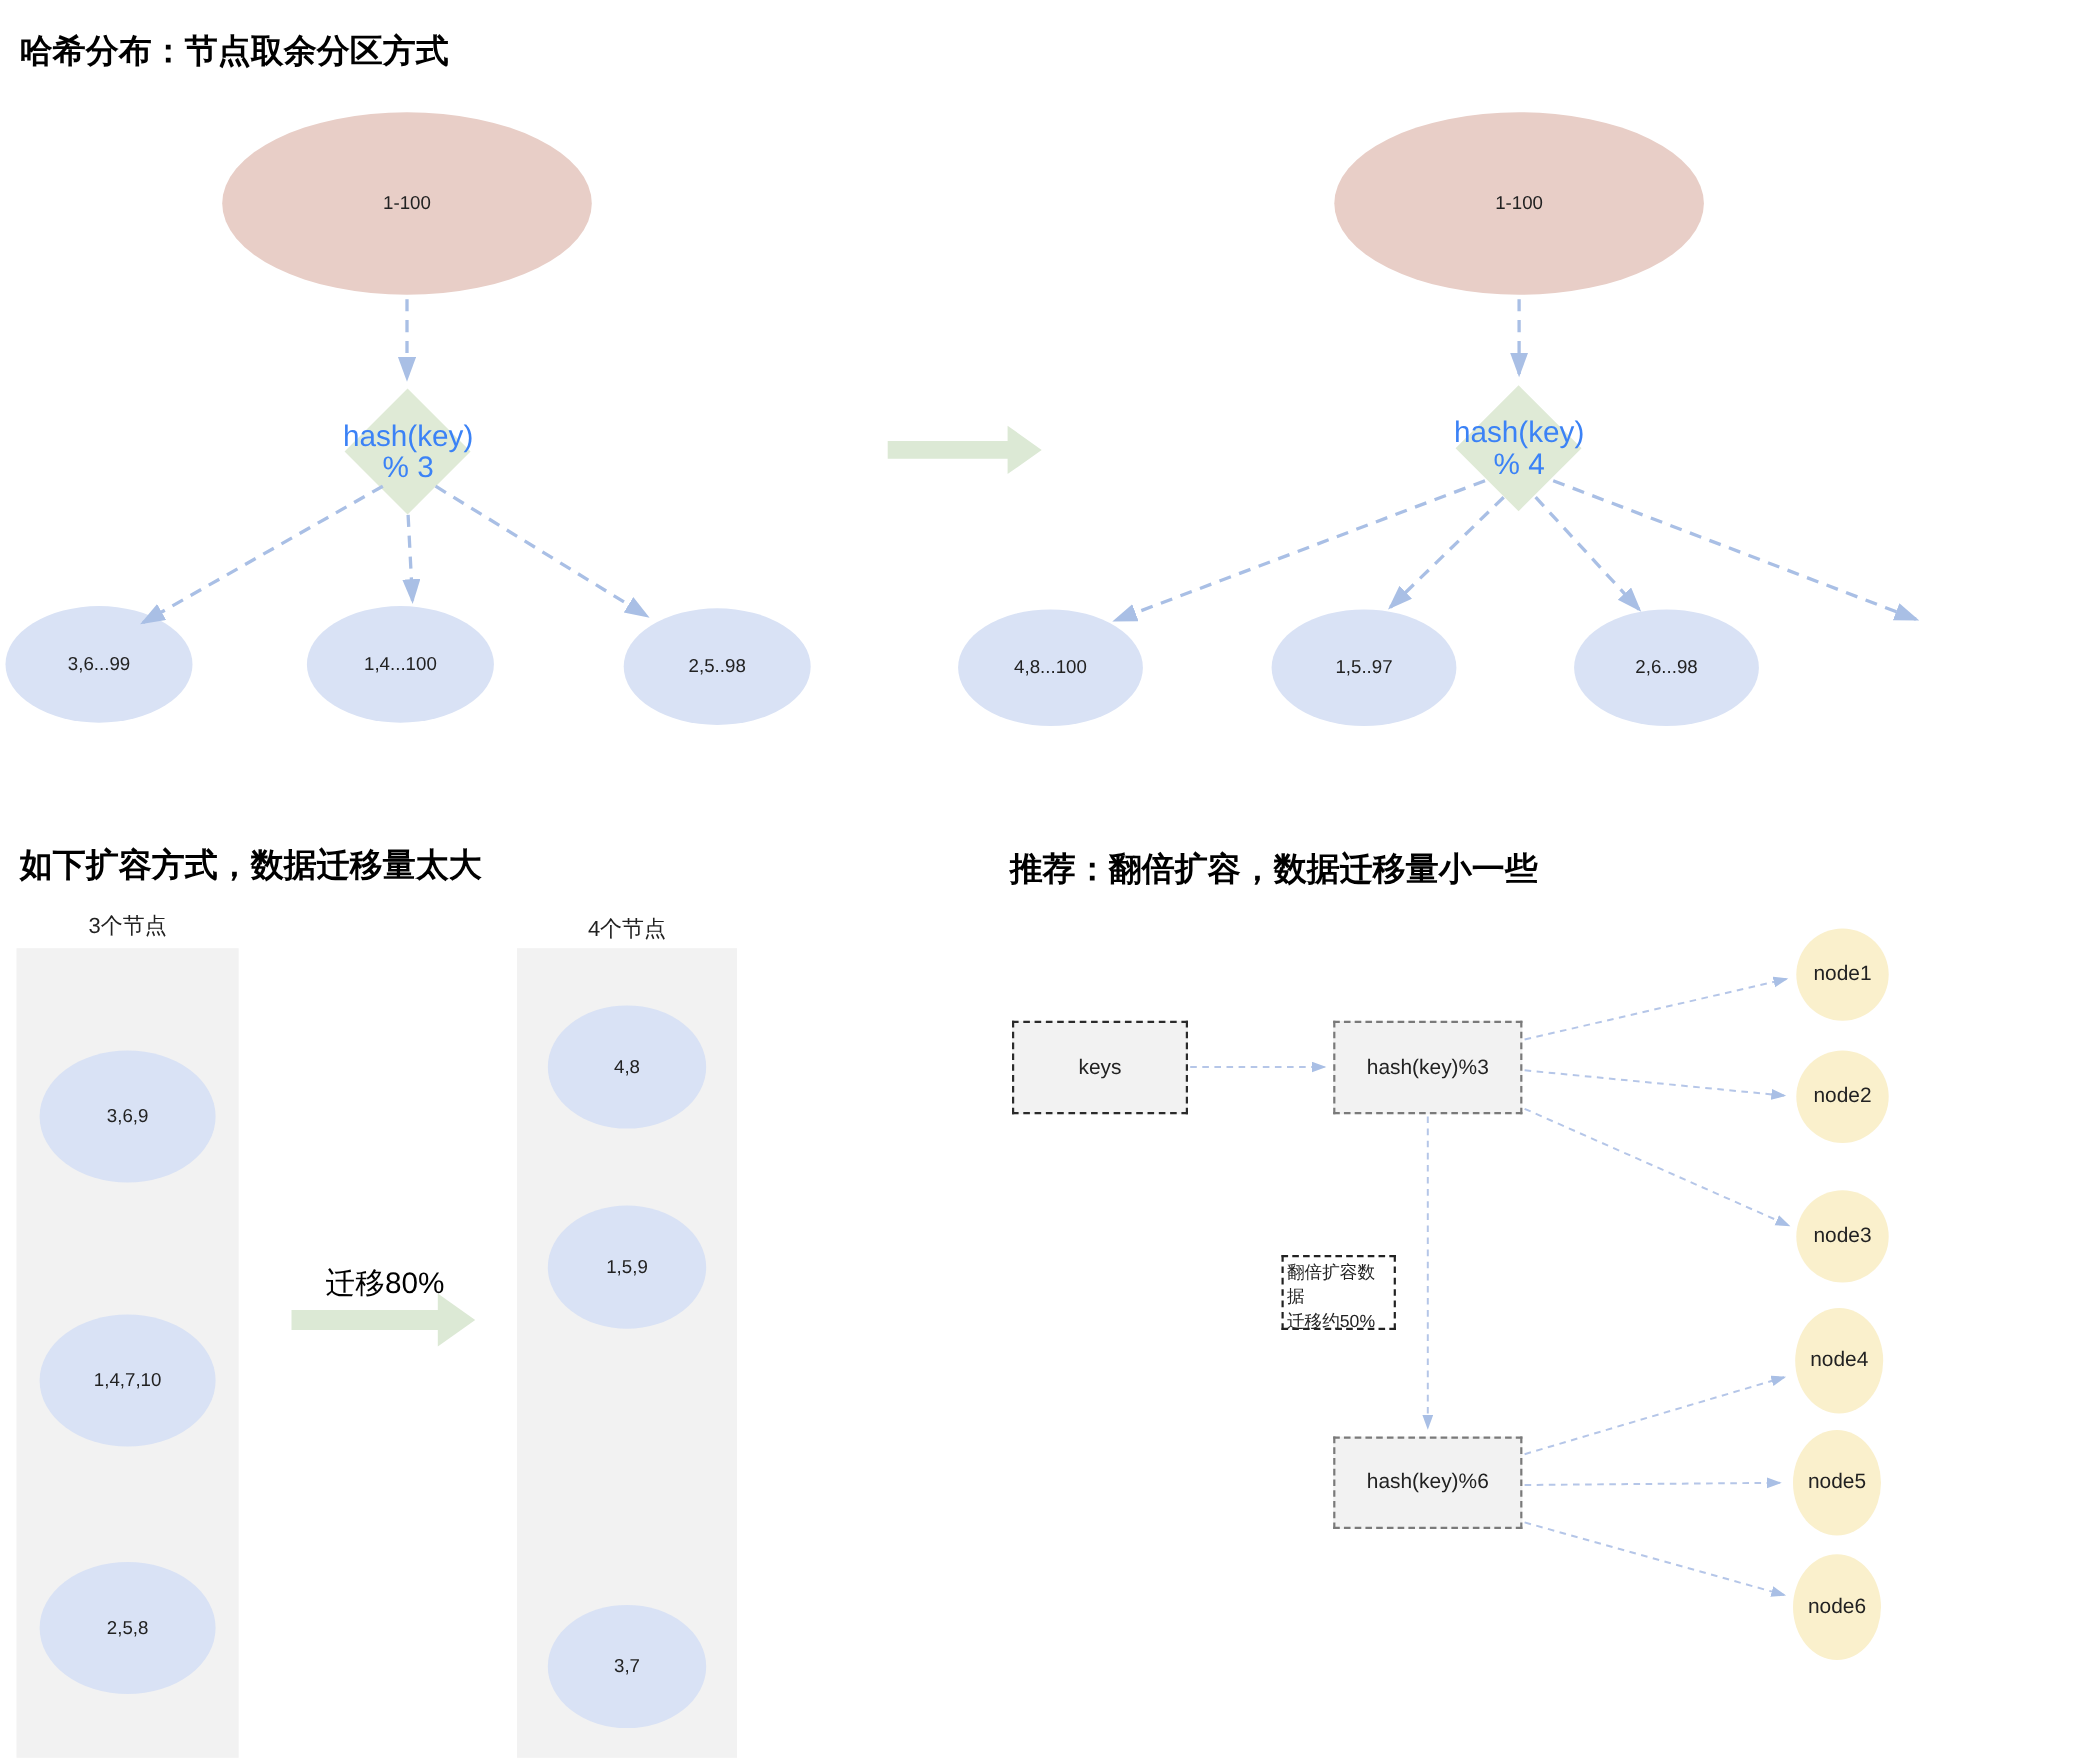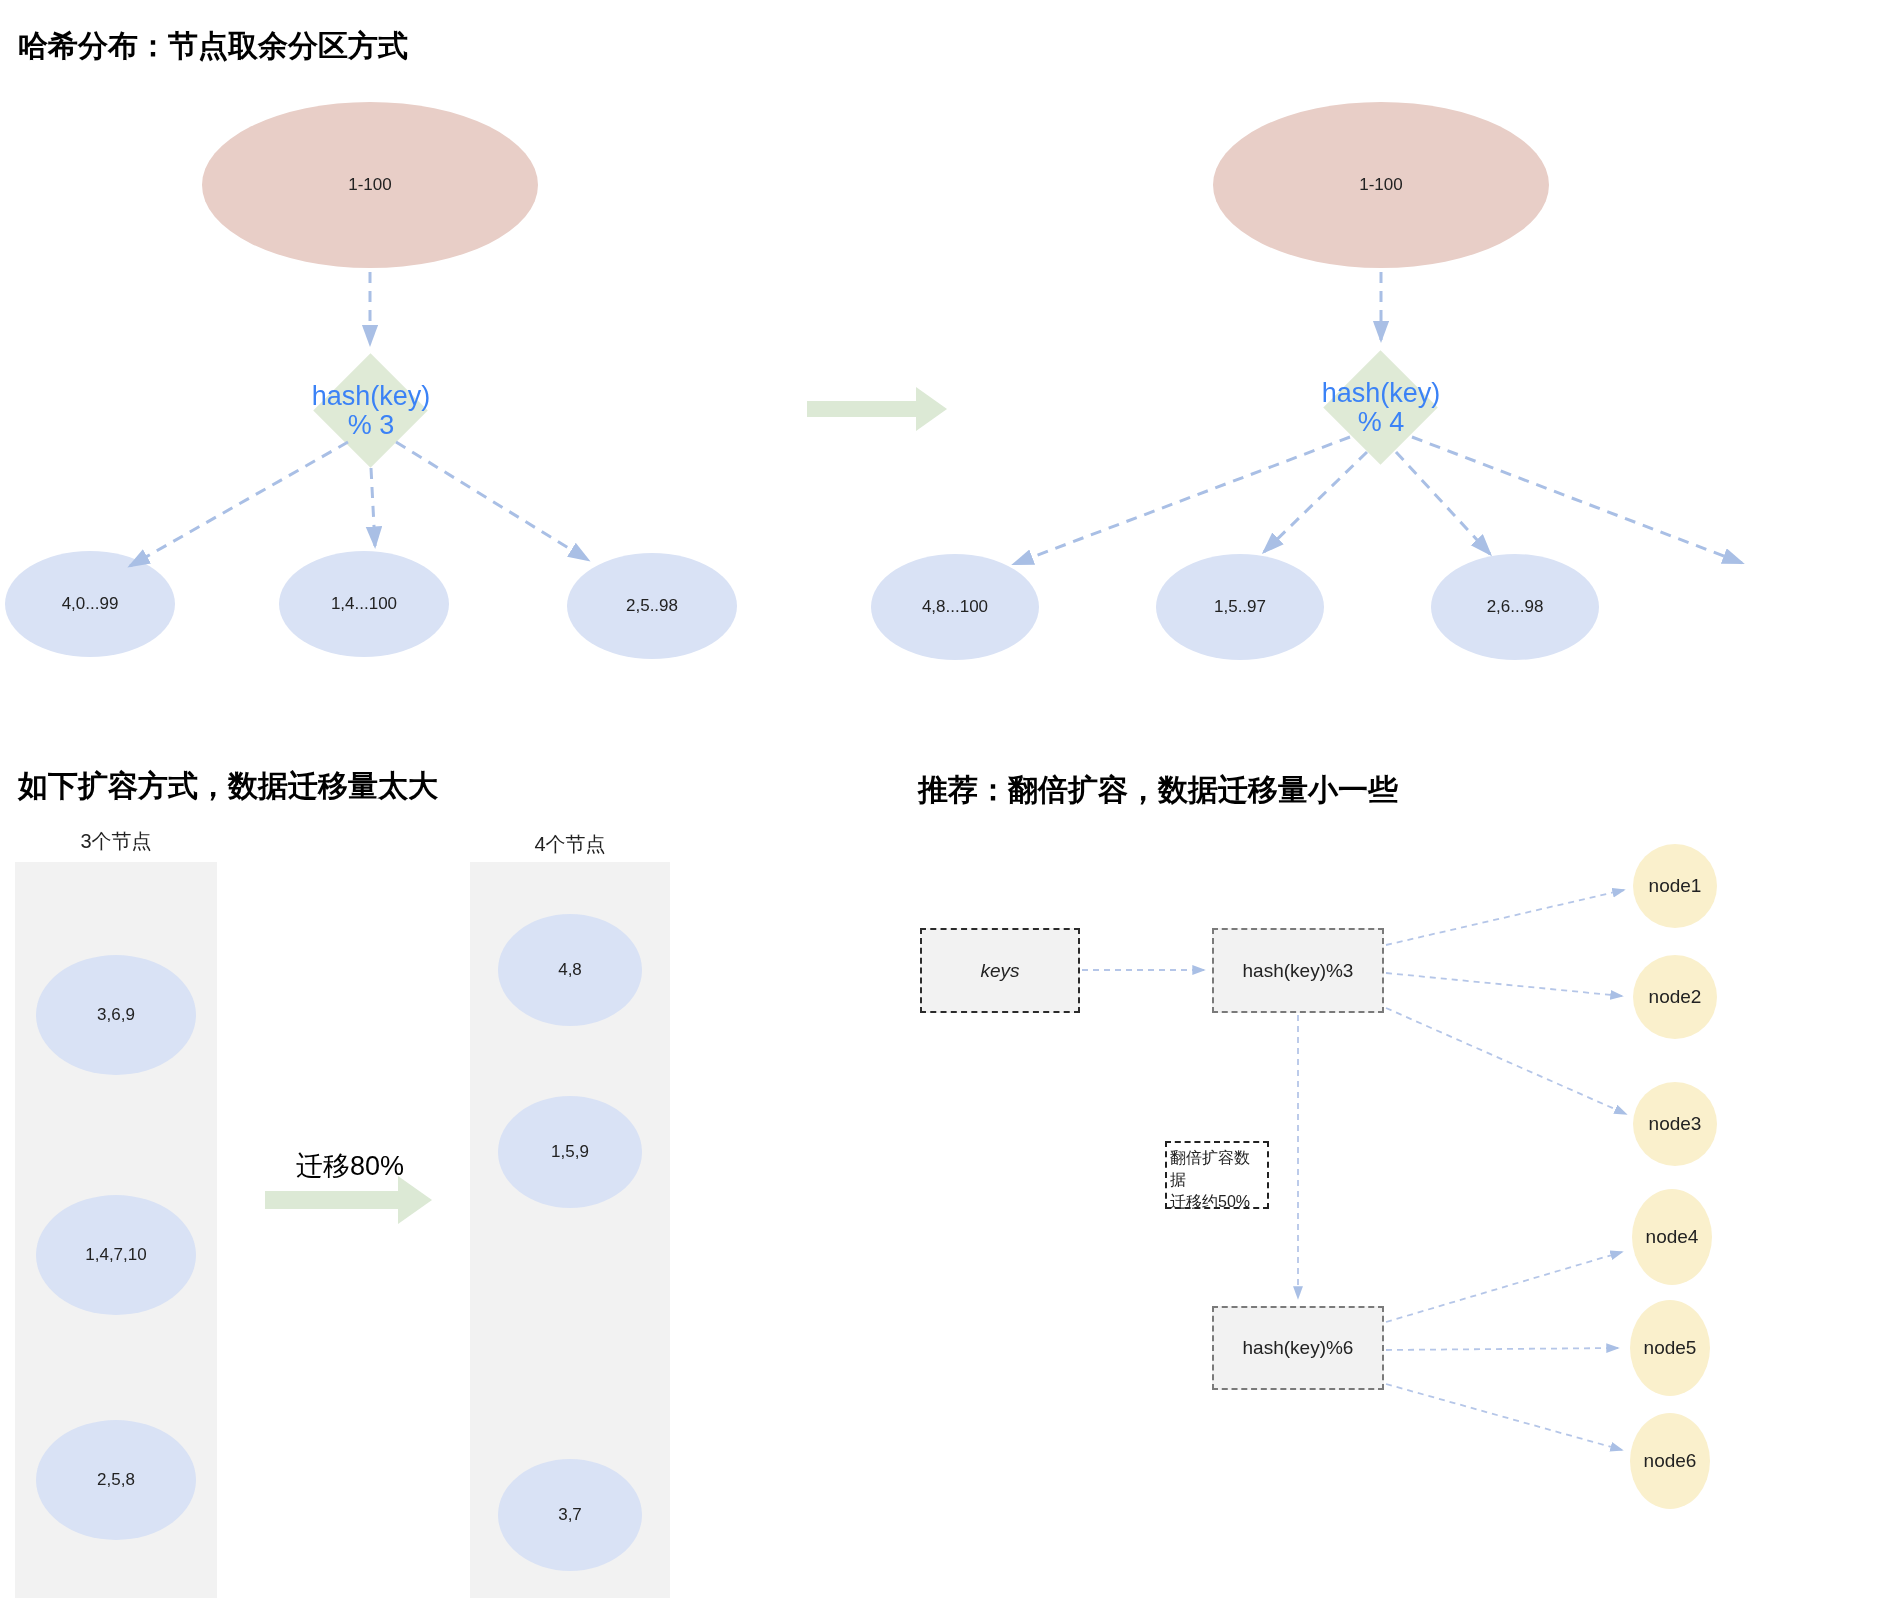--- a/index.html
+++ b/index.html
@@ -80,21 +80,21 @@
 
   <div class="ellipse pink shape" style="left:202px;top:102px;width:336px;height:166px;">
     <span>1-100</span>
   </div>
   <div class="diamond shape" style="left:330px;top:370px;"></div>
   <div class="diamond-label txt" style="left:271px;top:382px;">
     <span style="display:block;">hash(key)</span>
     <span style="display:block;">% 3</span>
   </div>
   <div class="ellipse blue shape" style="left:5px;top:551px;width:170px;height:106px;">
-    <span>4,0...99</span>
+    <span>3,6...99</span>
   </div>
   <div class="ellipse blue shape" style="left:279px;top:551px;width:170px;height:106px;">
     <span>1,4...100</span>
   </div>
   <div class="ellipse blue shape" style="left:567px;top:553px;width:170px;height:106px;">
     <span>2,5..98</span>
   </div>
 
   <div class="ellipse pink shape" style="left:1213px;top:102px;width:336px;height:166px;">
     <span>1-100</span>
@@ -129,21 +129,21 @@
   </div>
   <div class="ellipse blue shape" style="left:498px;top:1096px;width:144px;height:112px;">
     <span>1,5,9</span>
   </div>
   <div class="ellipse blue shape" style="left:498px;top:1459px;width:144px;height:112px;">
     <span>3,7</span>
   </div>
 
   <div class="migrate-label txt" style="left:250px;top:1148px;">迁移80%</div>
 
-  <div class="dbox keys shape" style="left:920px;top:928px;width:160px;height:85px;font-style:italic;">
+  <div class="dbox keys shape" style="left:920px;top:928px;width:160px;height:85px;">
     <span>keys</span>
   </div>
   <div class="dbox hash shape" style="left:1212px;top:928px;width:172px;height:85px;text-align:right;">
     <span>hash(key)%3</span>
   </div>
   <div class="dbox hash shape" style="left:1212px;top:1306px;width:172px;height:84px;">
     <span>hash(key)%6</span>
   </div>
   <div class="notebox txt" style="left:1165px;top:1141px;width:104px;height:68px;">
     <span style="display:block;">翻倍扩容数据</span>

